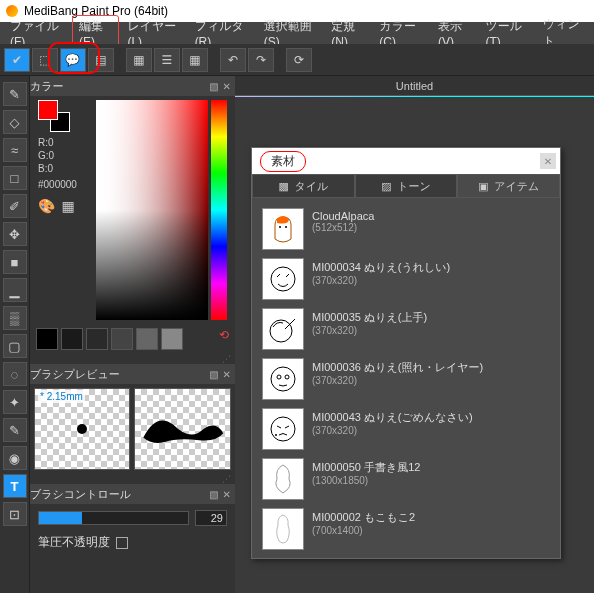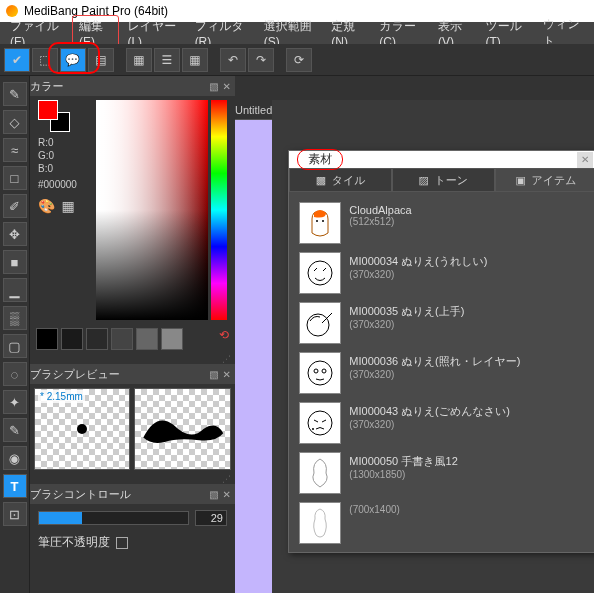--- a/index.html
+++ b/index.html
@@ -53,26 +53,26 @@
   .prev-wrap { position:relative; flex:1;}
   
   .ctrl-body { padding:6px 8px; display:flex; flex-direction:column; gap:8px;}
   .slider-row { display:flex; align-items:center; gap:6px;}
   .slider { flex:1; height:14px; background:#222; position:relative; border:1px solid #555;}
   .slider-fill { position:absolute; left:0; top:0; bottom:0; background:#2196f3;}
   .slider-val { width:32px; text-align:right; font-size:11px; color:#ddd; background:#222; padding:1px 3px; border:1px solid #555;}
   .check-row { display:flex; align-items:center; gap:6px; font-size:12px; color:#ddd;}
   .checkbox { width:12px; height:12px; border:1px solid #aaa;}
   
-  .canvas-area { flex:1; background:#c4b5fd; display:flex; flex-direction:row;margin-top:24px;}
+  .canvas-area { flex:1; background:#c4b5fd; display:flex; flex-direction:column;}
   .doc-tab { height:20px; background:#333; display:flex; align-items:center; justify-content:center; font-size:11px; color:#ccc; border-bottom:1px solid #555;}
   .canvas-body { flex:1; position:relative; background:#3a3a3a;}
   
   .material-panel { position:absolute; left:16px; top:50px; width:310px; background:#4a4a4a; border:1px solid #666; box-shadow:2px 2px 6px rgba(0,0,0,0.5);}
-  .mat-title { background:#fff; color:#333; height:17px; display:flex; align-items:center; padding:0 8px; font-size:12px; position:relative;}
+  .mat-title { background:#fff; color:#333; height:26px; display:flex; align-items:center; padding:0 8px; font-size:12px; position:relative;}
   .mat-title .close { position:absolute; right:4px; width:16px; height:16px; background:#ddd; display:flex; align-items:center; justify-content:center; font-size:10px; color:#888;}
   .mat-title-text { border:1.5px solid #f00; border-radius:10px; padding:1px 10px;}
   
   .mat-tabs { display:flex; background:#3a3a3a; height:24px; align-items:stretch;}
   .mat-tab { flex:1; display:flex; align-items:center; justify-content:center; gap:4px; font-size:11px; color:#ccc; border:1px solid #555; background:#3a3a3a;}
   .mat-tab.active { background:#4a4a4a; }
   .mat-tab .ic { width:12px; height:12px; display:inline-block;}
   
   .mat-list { padding:6px; background:#4a4a4a; max-height:360px; overflow:hidden;}
   .mat-item { display:flex; gap:8px; padding:4px; align-items:flex-start;}
@@ -338,20 +338,21 @@
               </div>
           </div>
           <div class="mat-item">
             <div class="mat-thumb">
                 <svg viewBox="0 0 40 40">
                   <rect width="40" height="40" fill="#fff"></rect>
                   <path d="M20 6 Q26 8 25 16 Q28 24 24 32 Q20 36 16 32 Q12 24 15 16 Q14 8 20 6 Z" fill="none" stroke="#bbb"></path>
                 </svg>
               </div>
             <div class="mat-info">
+                <span>MI000002 もこもこ2</span>
                 <span class="dim">(700x1400)</span>
               </div>
           </div>
         </div>
       </div>
 
     </div>
   </div>
 </div>
 

